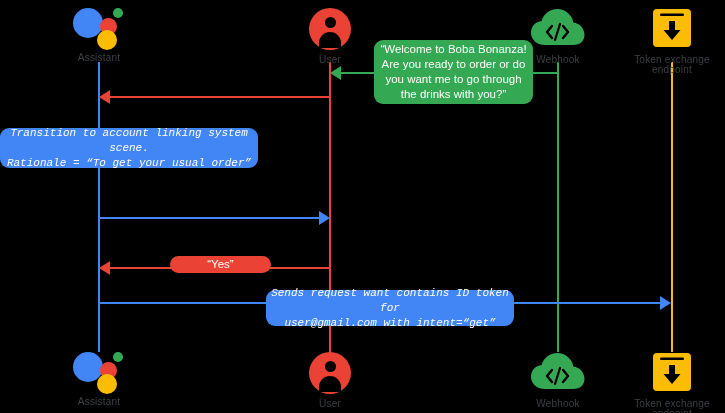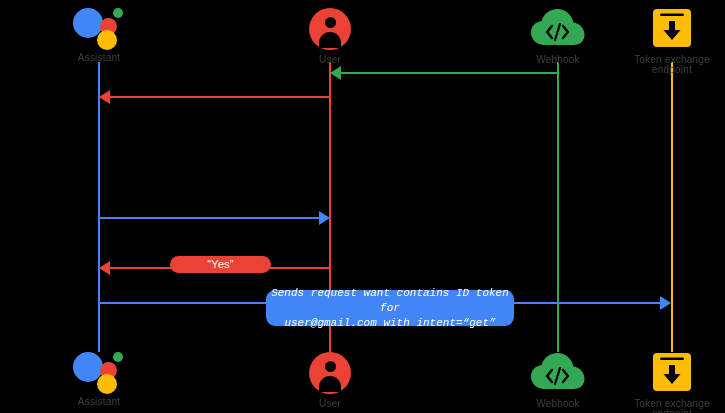--- a/index.html
+++ b/index.html
@@ -196,24 +196,30 @@
           <path d="M10.5 21 L19 31 L27.5 21 Z" fill="#000000"></path>
         </svg>
       </div>
     </div>
     <div class="actor-label">Token exchange
 endpoint</div>
   </div>
 
   <div class="arrow-line" style="left:340px; top:72px; width:218px; background:#34a853;"></div>
   <div class="arrow-head left" style="left:330px; top:66px; border-right-color:#34a853;"></div>
+  <div class="bubble speech" style="left:374px; top:40px; width:159px; height:64px; background:#34a853;">“Welcome to Boba Bonanza!
+Are you ready to order or do
+you want me to go through
+the drinks with you?”</div>
 
   <div class="arrow-line" style="left:109px; top:96px; width:221px; background:#ea4335;"></div>
   <div class="arrow-head left" style="left:99px; top:90px; border-right-color:#ea4335;"></div>
 
+  <div class="bubble code" style="left:0px; top:128px; width:258px; height:40px; background:#4285f4;">Transition to account linking system scene.
+Rationale = “To get your usual order”</div>
 
   <div class="arrow-line" style="left:99px; top:217px; width:221px; background:#4285f4;"></div>
   <div class="arrow-head right" style="left:319px; top:211px; border-left-color:#4285f4;"></div>
 
   <div class="arrow-line" style="left:109px; top:267px; width:221px; background:#ea4335;"></div>
   <div class="arrow-head left" style="left:99px; top:261px; border-right-color:#ea4335;"></div>
   <div class="bubble speech" style="left:170px; top:256px; width:101px; height:17px; background:#ea4335;">“Yes”</div>
 
   <div class="arrow-line" style="left:99px; top:302px; width:562px; background:#4285f4;"></div>
   <div class="arrow-head right" style="left:660px; top:296px; border-left-color:#4285f4;"></div>

